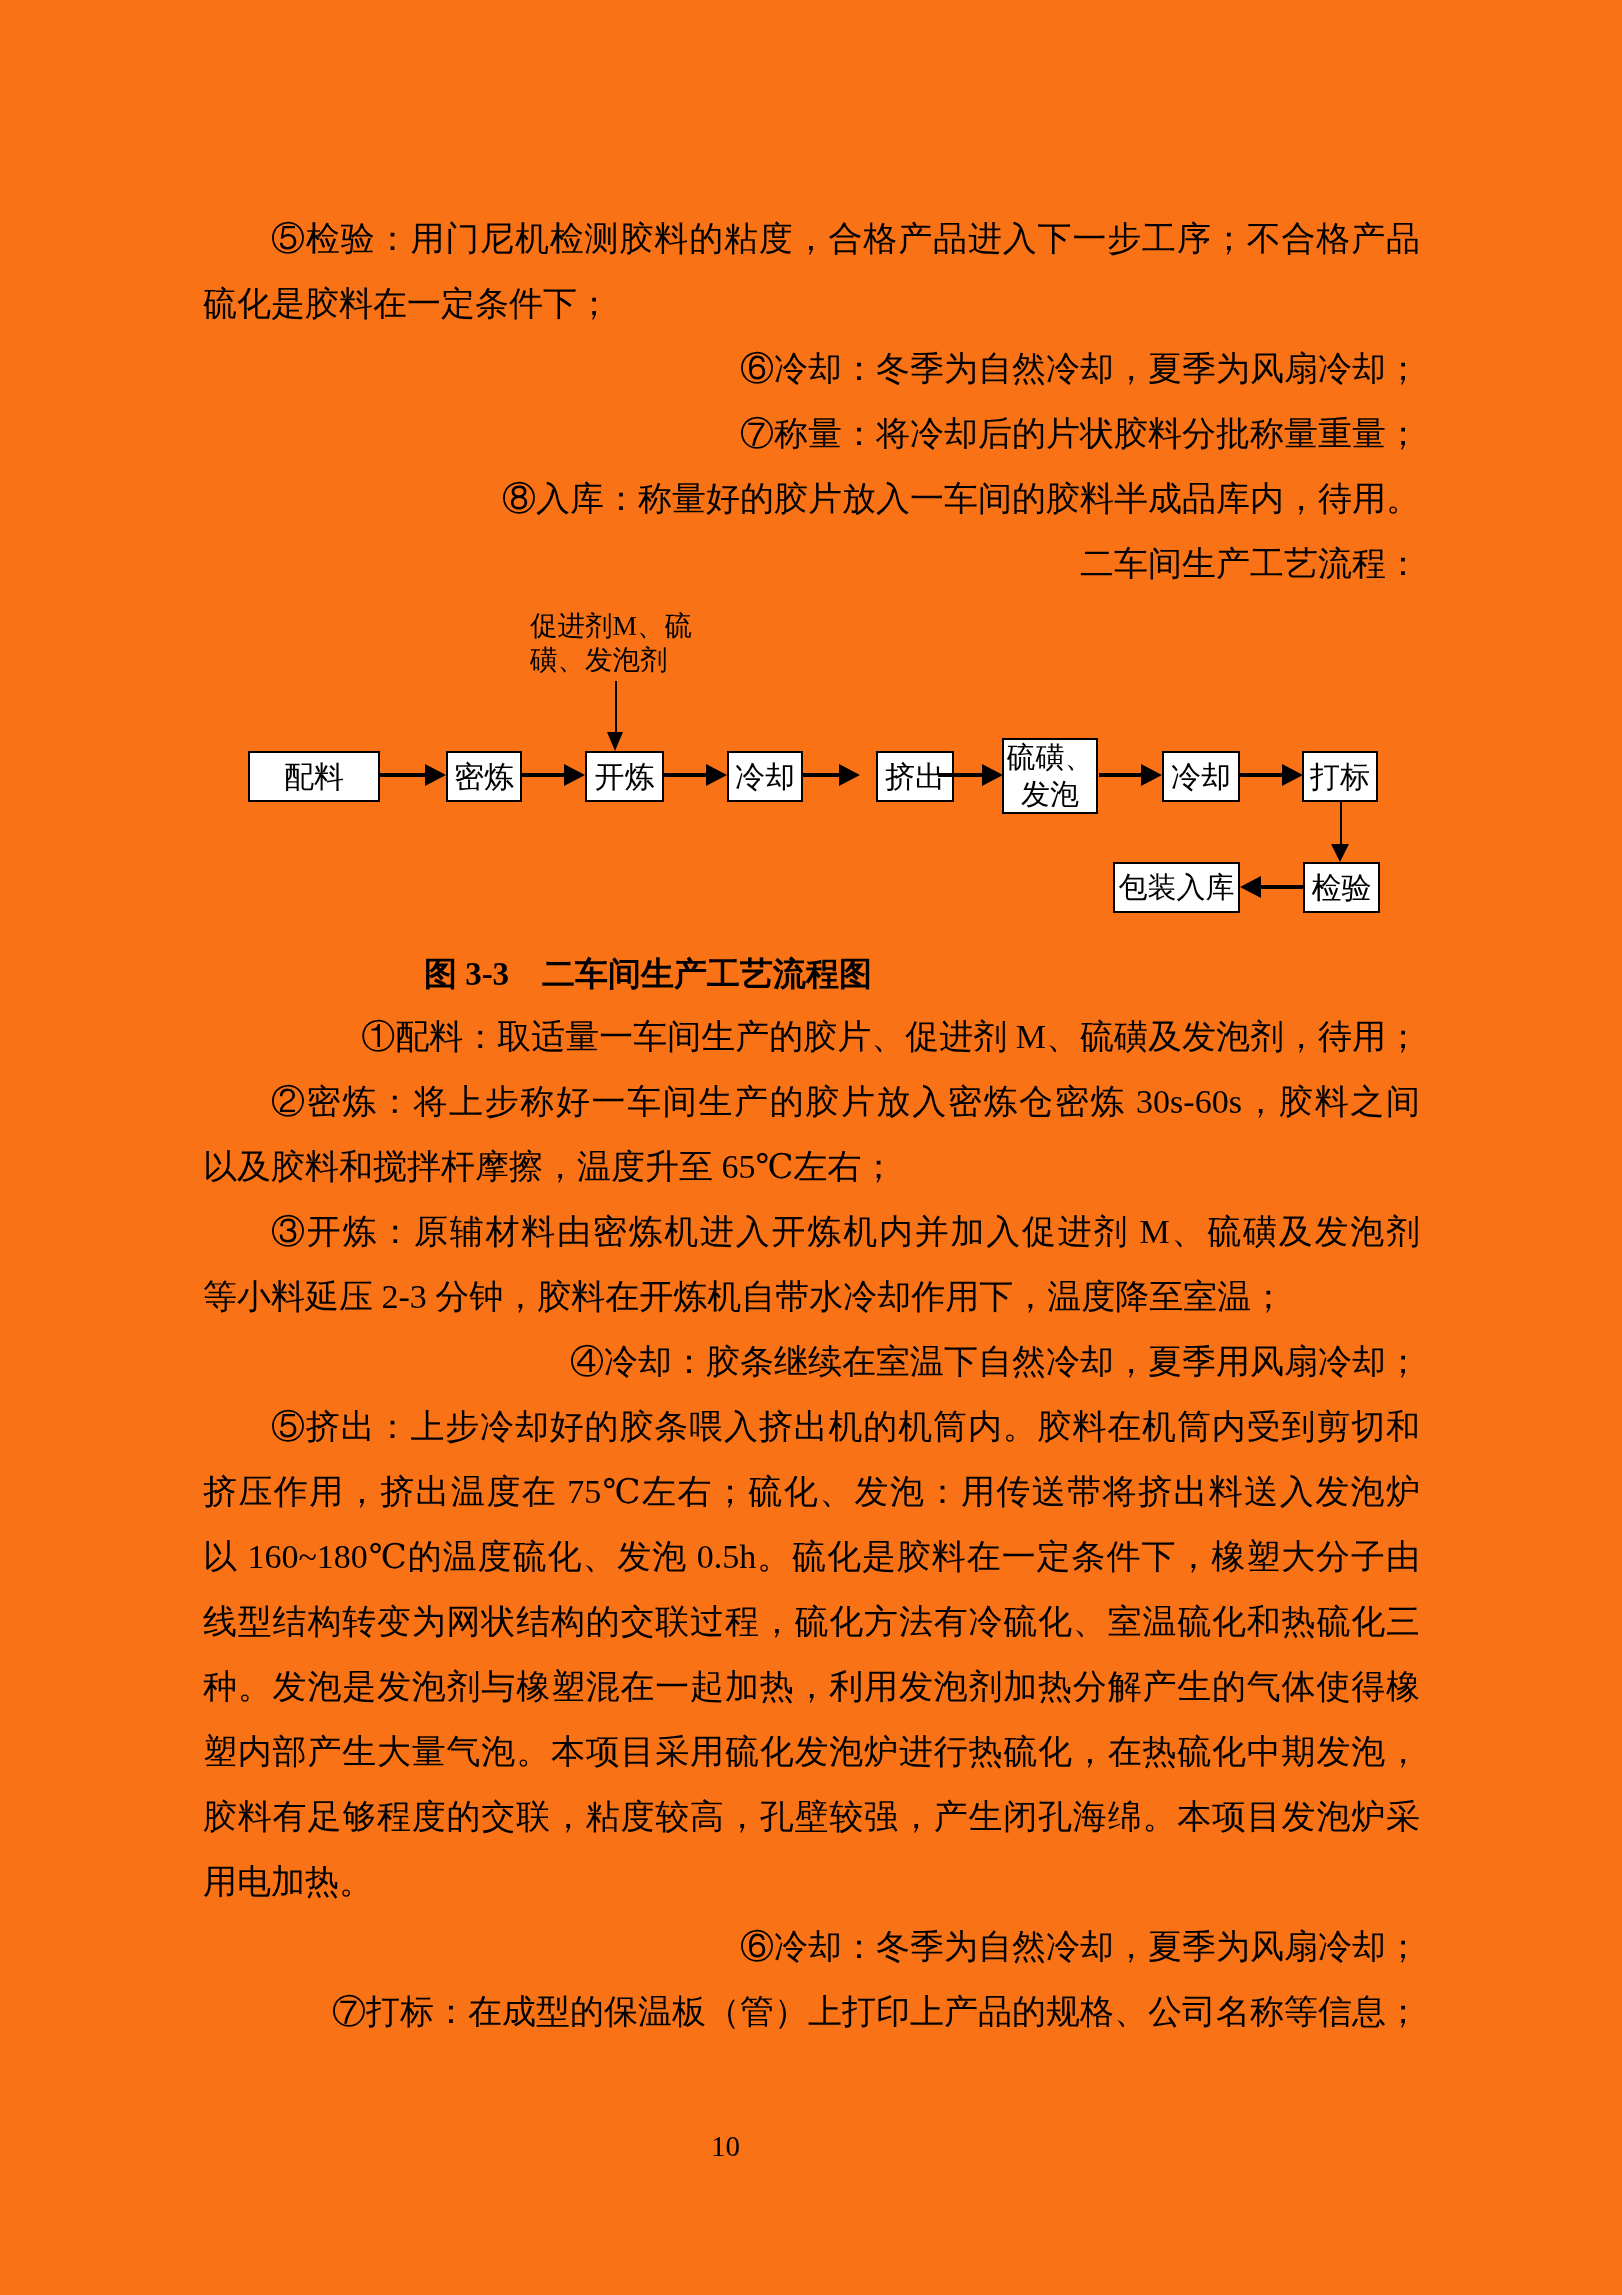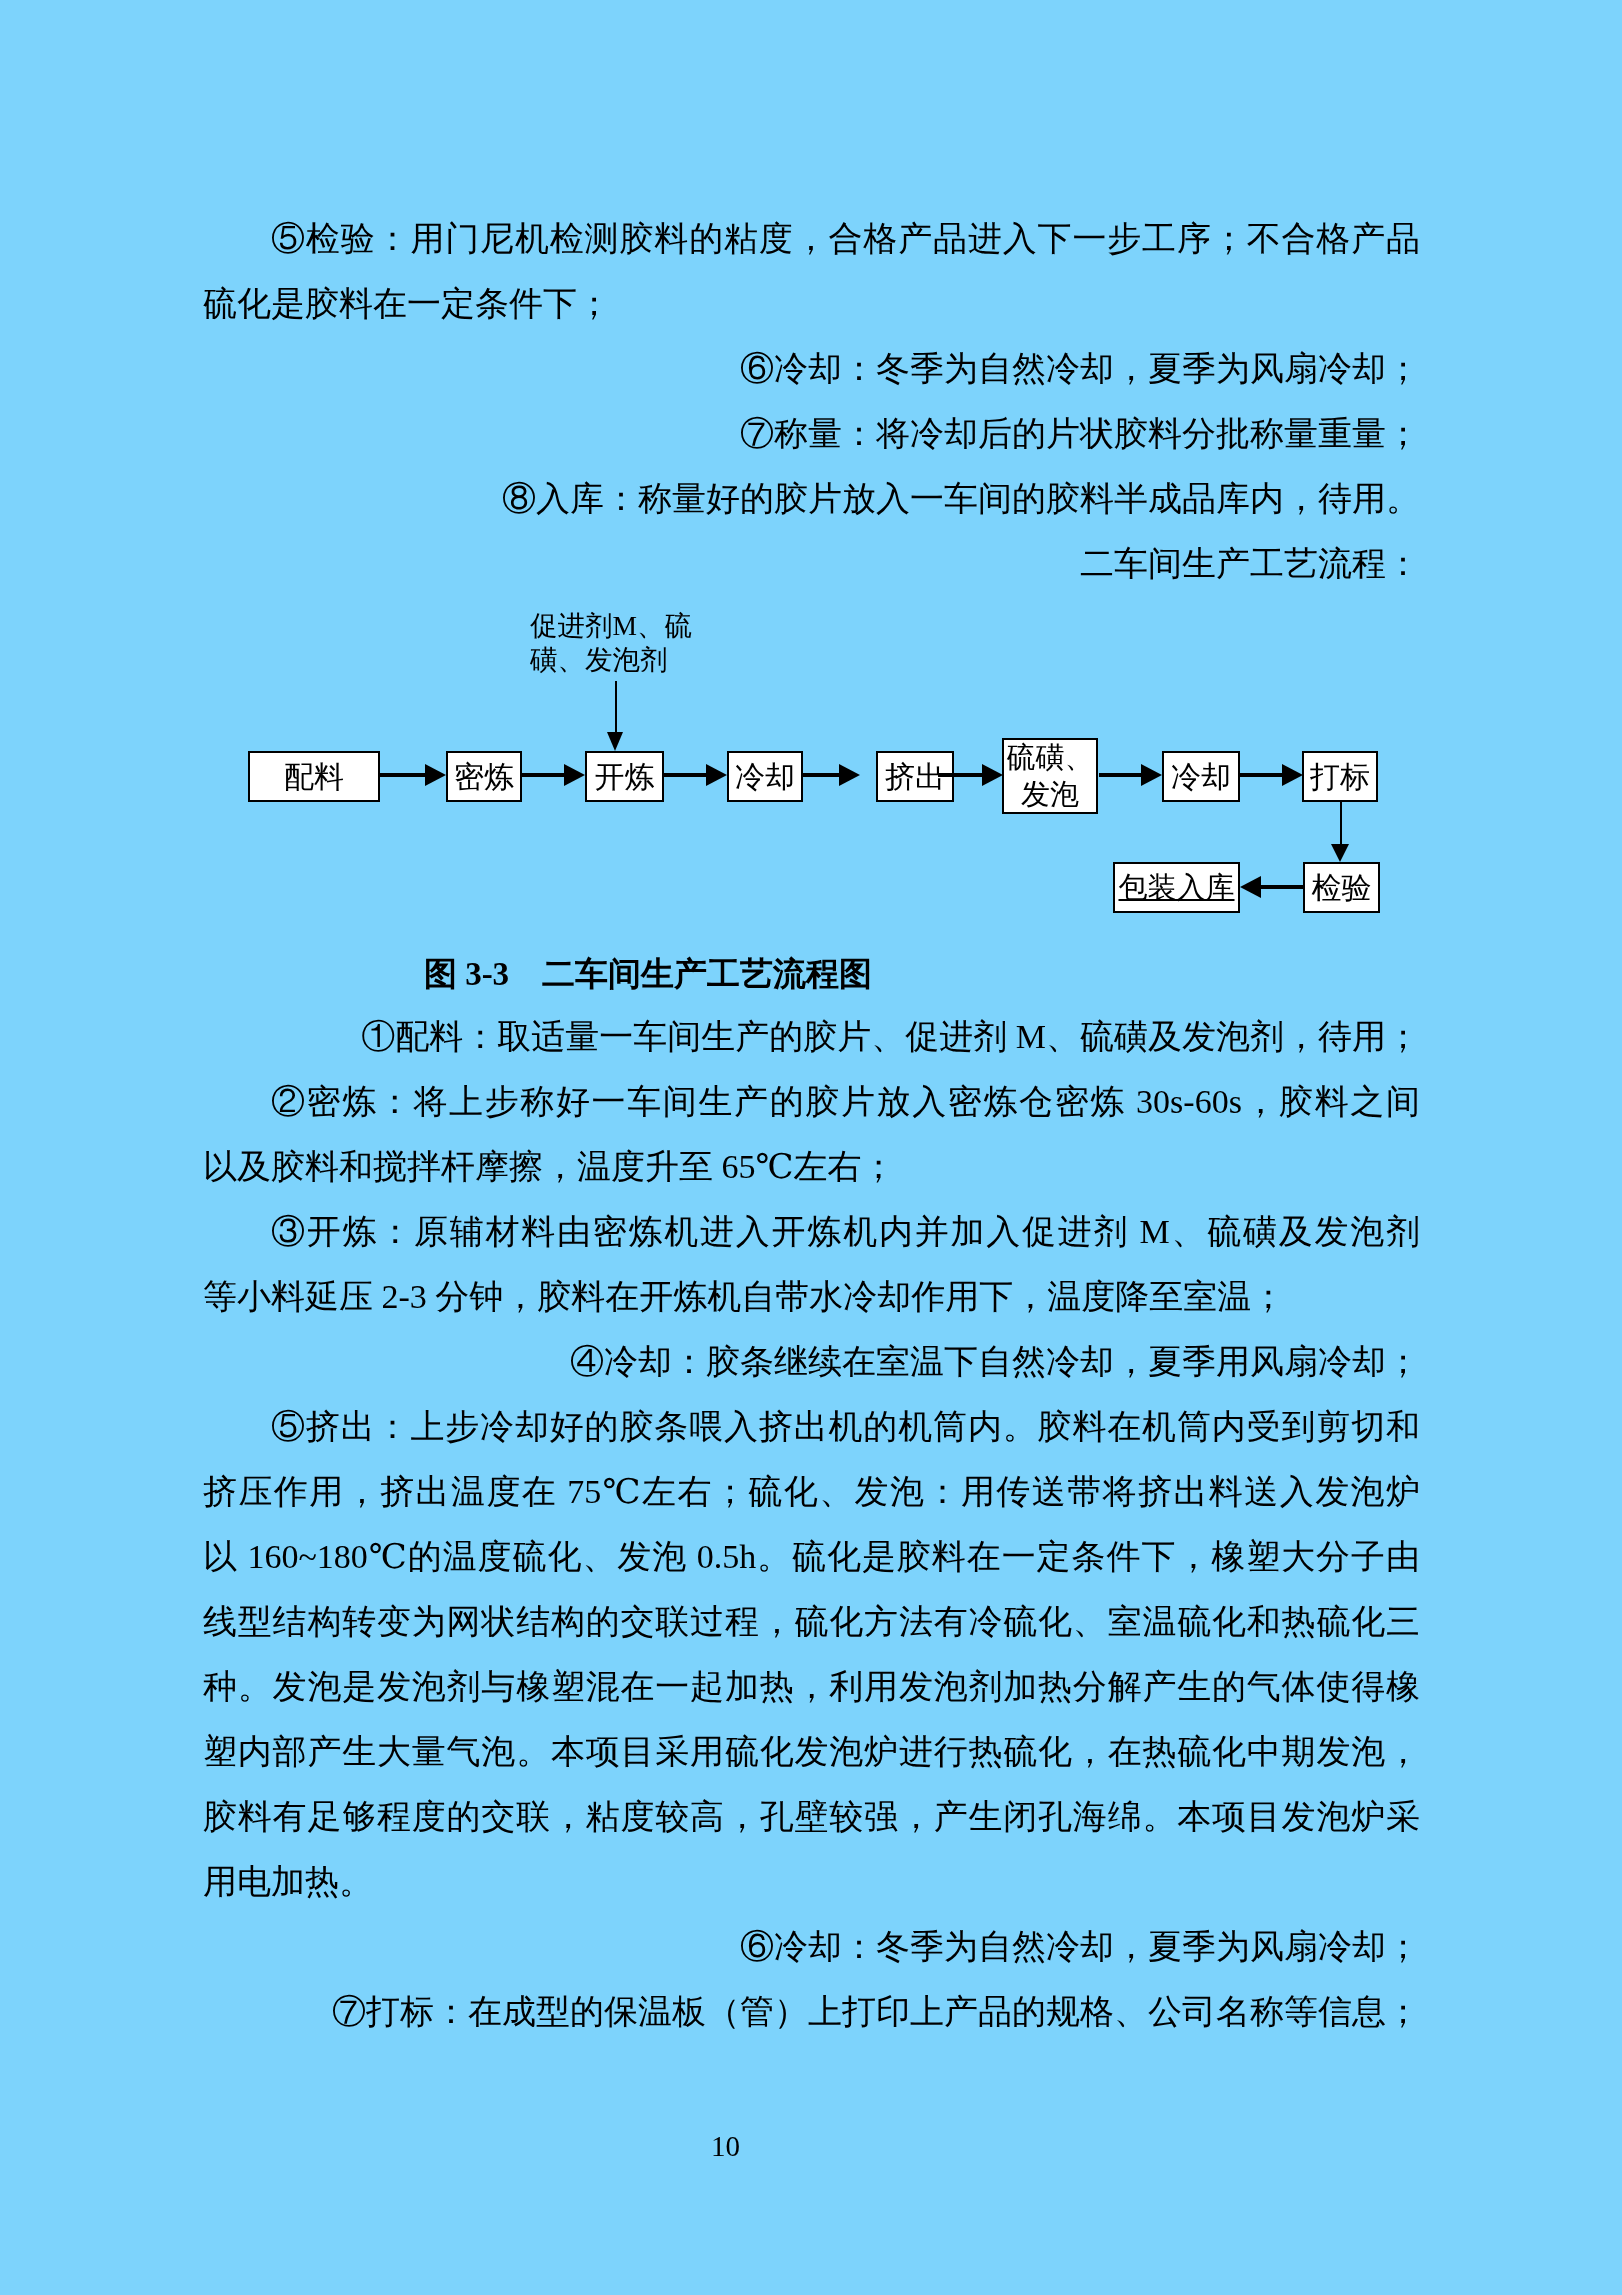--- a/index.html
+++ b/index.html
@@ -1,17 +1,17 @@
 <!DOCTYPE html>
 <html style="font-size:10.5px"><head>
 <meta charset="utf-8">
 <style>
   html,body { margin:0; padding:0; background:#888; }
   .page {
-    position:relative; width:1623px; height:2295px; background:#7dd3fc;
+    position:relative; width:1623px; height:2295px; background:#f97316;
     font-family:"Liberation Serif","DejaVu Serif",serif; color:#000;
     overflow:hidden;
   }
   .textblock { position:absolute; left:203px; width:1217px; font-size:34px; line-height:65px; }
   .tb1 { top:206px; }
   .tb2 { top:1004px; }
   .line { white-space:nowrap; }
   .line.indent { text-indent:68px;text-align:right; }
   .line.fill { white-space:normal; text-align:justify; text-align-last:justify; }
 
@@ -72,21 +72,21 @@
     <div class="node" style="left:446px;  top:751px; width:76px; height:51px;">密炼</div>
     <div class="node" style="left:585px;  top:751px; width:79px; height:51px;">开炼</div>
     <div class="node" style="left:727px; top:751px; width:76px; height:51px;">冷却</div>
     <div class="node" style="left:860px; top:751px; width:78px; height:51px;margin-left:16px;">挤出</div>
     <div class="node small" style="left:1002px; top:738px; width:96px; height:76px;">硫磺、
 发泡</div>
     <div class="node" style="left:1162px; top:751px; width:78px; height:51px;">冷却</div>
     <div class="node" style="left:1302px; top:751px; width:76px; height:51px;">打标</div>
 
     <div class="node" style="left:1303px; top:862px; width:77px; height:51px;">检验</div>
-    <div class="node small" style="left:1113px; top:862px; width:127px; height:51px;text-decoration:underline;">包装入库</div>
+    <div class="node small" style="left:1113px; top:862px; width:127px; height:51px;">包装入库</div>
 
     <div class="harrow" style="left:380px;  top:764px; width:66px;">
         <span class="shaft"></span>
         <span class="head"></span>
       </div>
     <div class="harrow" style="left:522px;  top:764px; width:63px;">
         <span class="shaft"></span>
         <span class="head"></span>
       </div>
     <div class="harrow" style="left:664px; top:764px; width:63px;">

